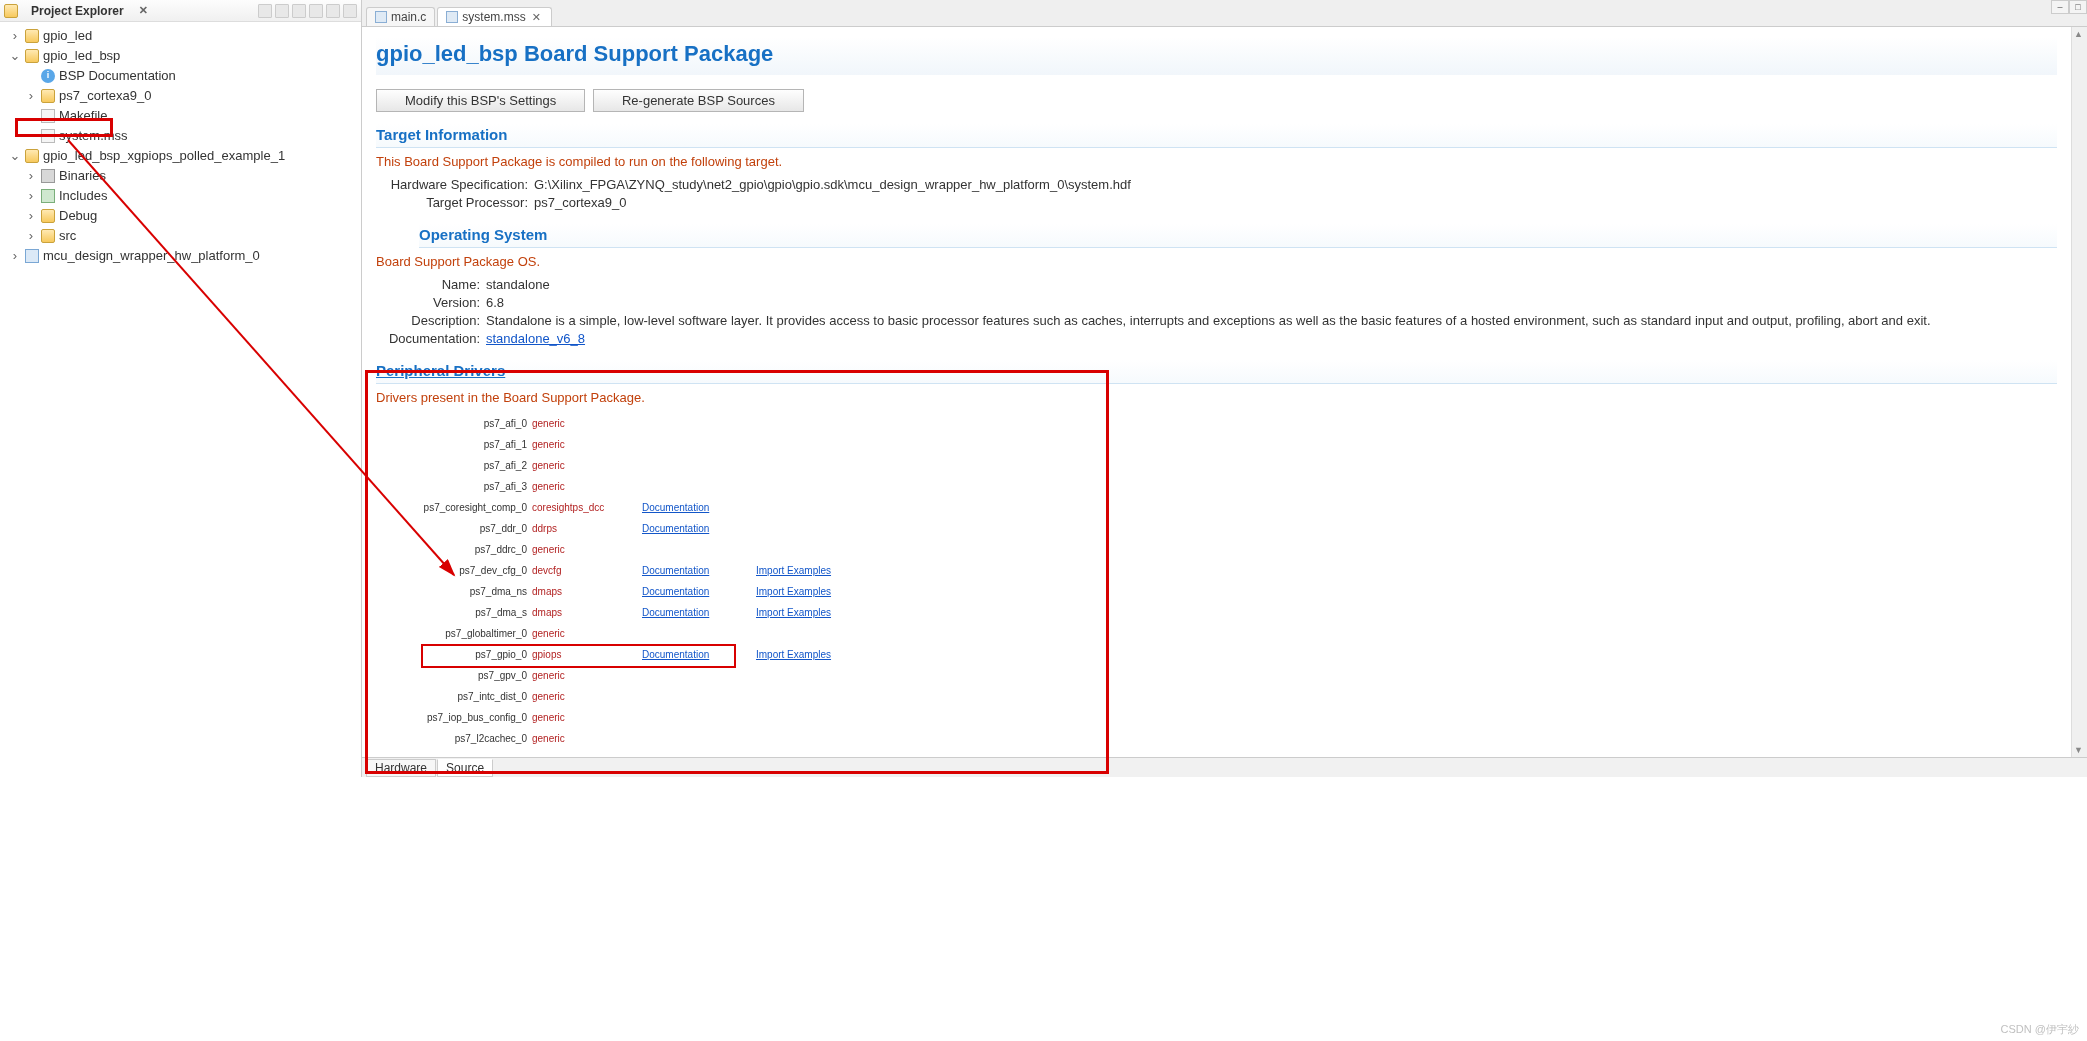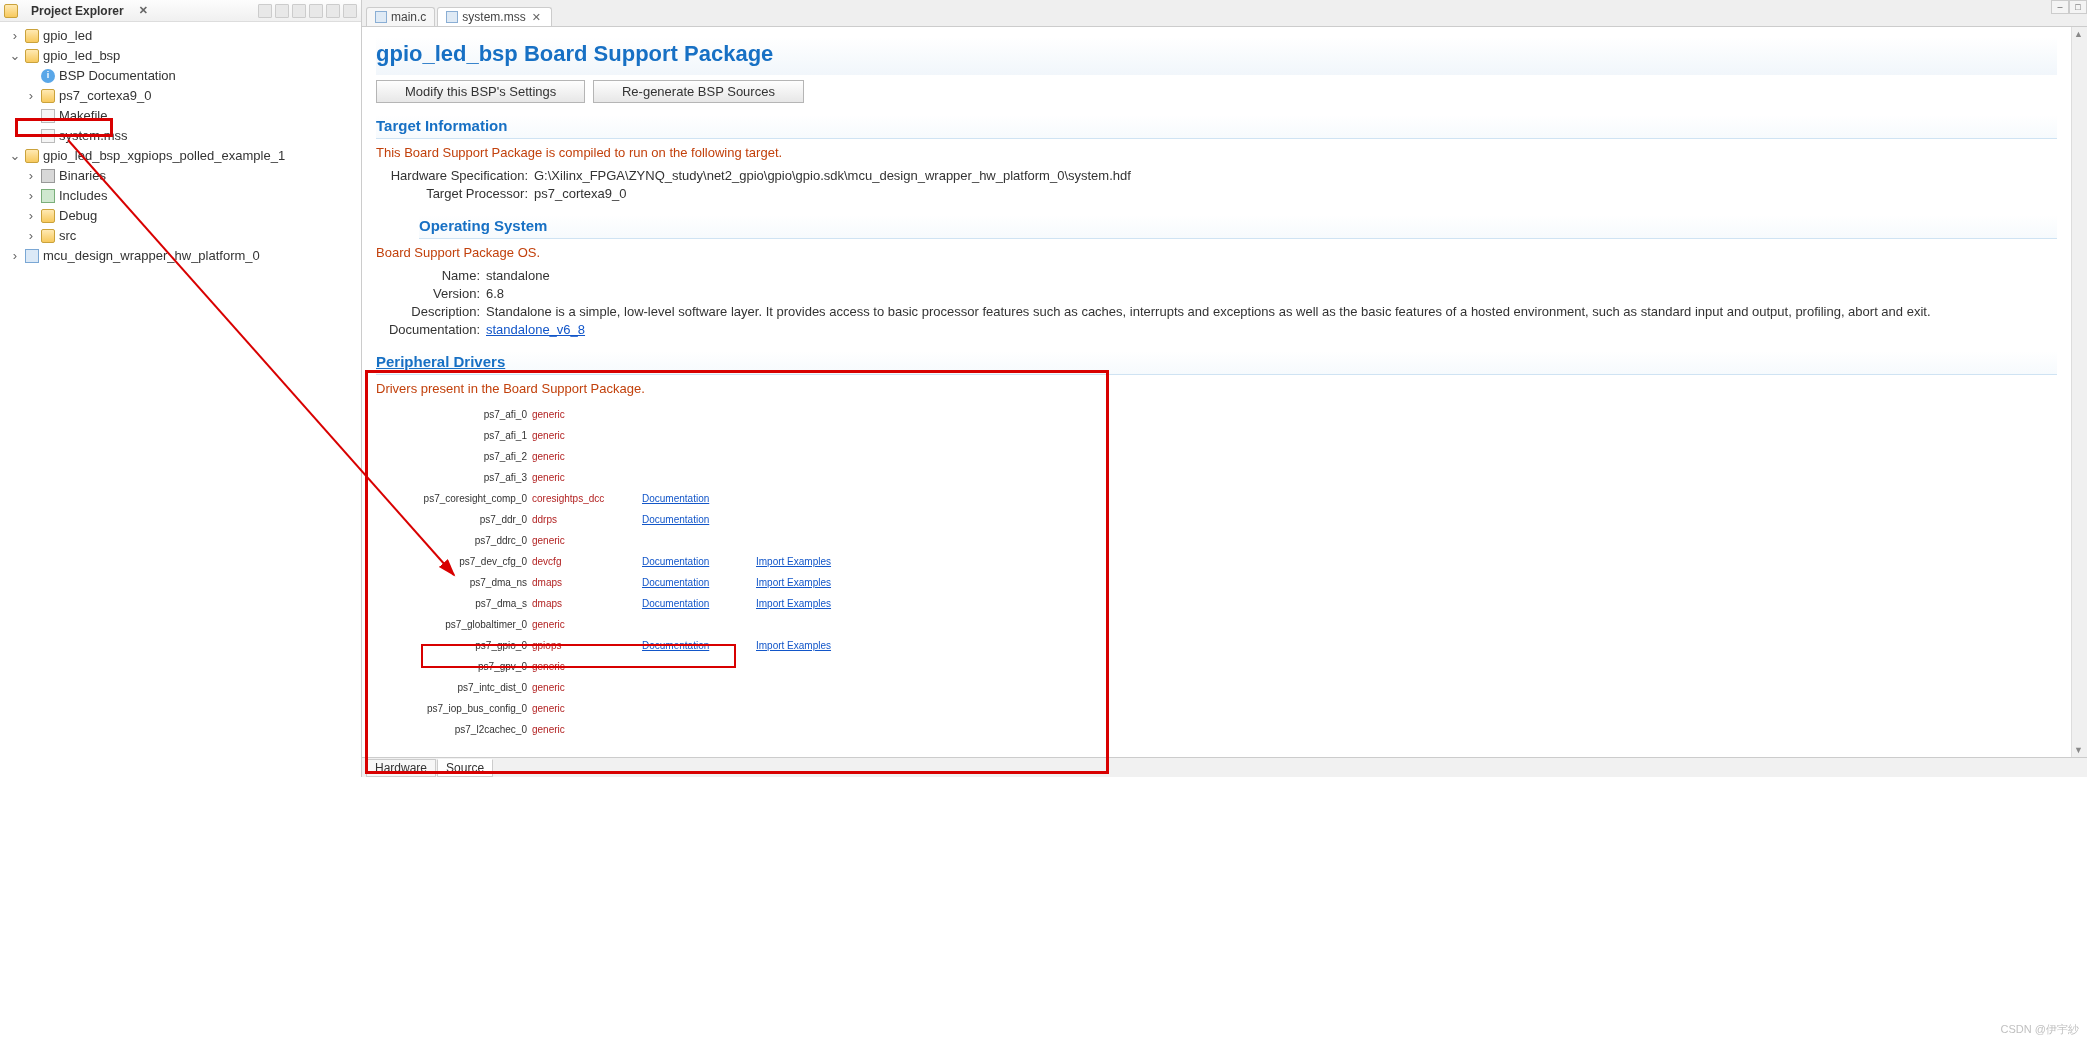--- a/index.html
+++ b/index.html
@@ -105,21 +105,21 @@
     flex:1;
     overflow:auto;
     background:#fff;
     position:relative;
   }
   .editor-inner { padding: 10px 14px 0 14px; }
   .page-title {
     color:#1770c4;
     font-size:22px;
     font-weight:600;
-    margin-bottom:5px;
+    margin-bottom:14px;
     background: linear-gradient(#fff,#f1f6fb);
     padding:4px 0 8px 0;
   }
   .btnbar { margin-bottom:12px; }
   .btn {
     display:inline-block;
     background: linear-gradient(#fefefe,#e7e7e7);
     border:1px solid #b5b5b5;
     padding:3px 28px;
     font-size:13px;

